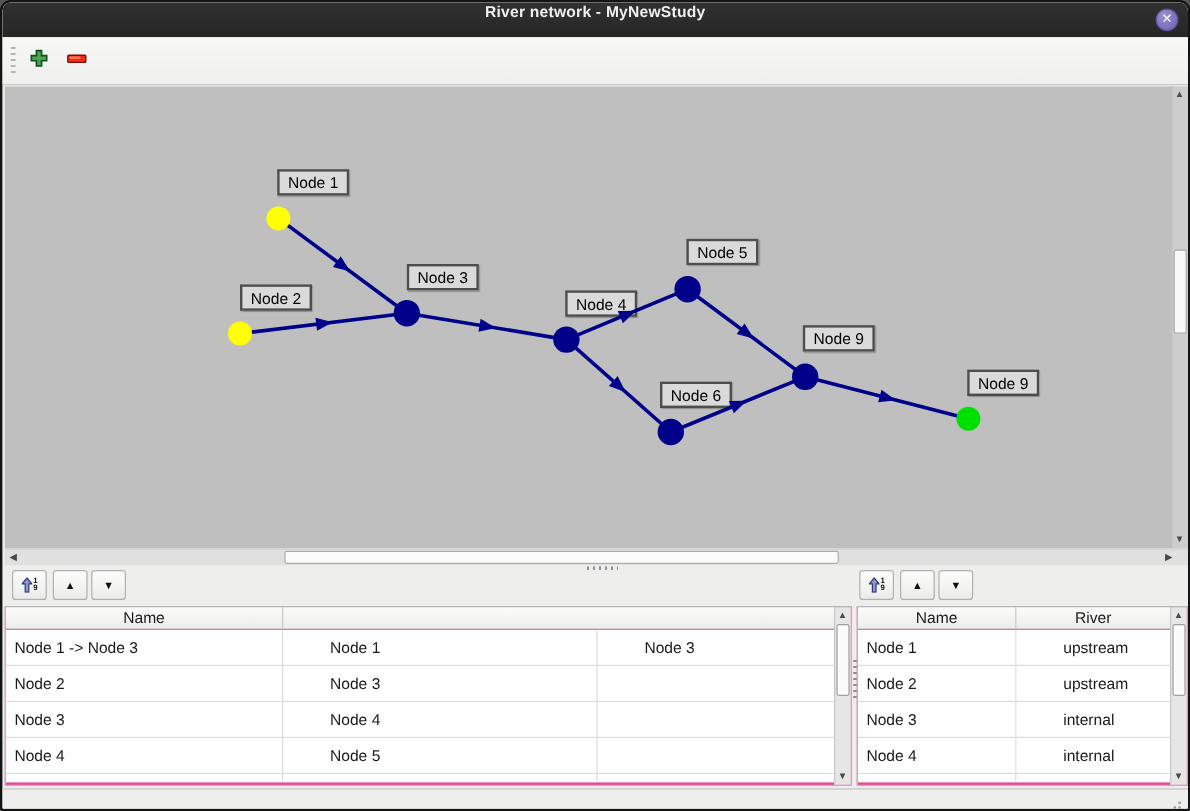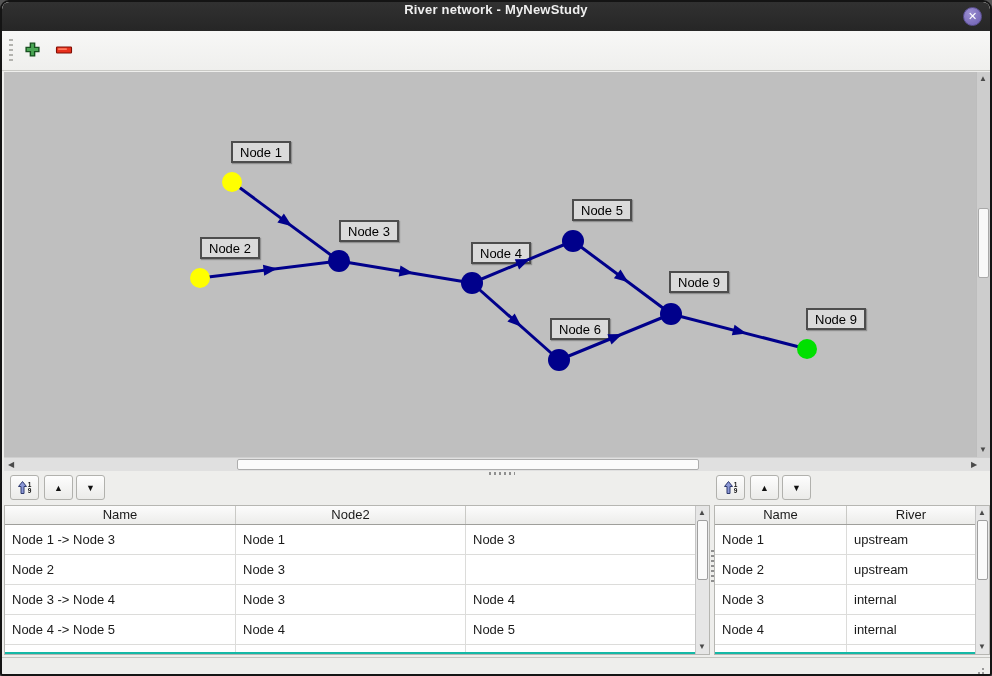--- a/index.html
+++ b/index.html
@@ -55,28 +55,28 @@
           box-shadow:-8px 8px #9a9a9a, -4px 8px #9a9a9a, 0 8px #9a9a9a, -4px 4px #9a9a9a, 0 4px #9a9a9a, 0 0 #9a9a9a; }
 
   
   .mini-btn { position:absolute; top:473px; width:29px; height:25px; border:1px solid #b1b1ad;
               border-radius:3px; background:linear-gradient(#fdfdfd,#ebebe9);
               display:flex; align-items:center; justify-content:center; cursor:pointer; font-size:9px; color:#111; }
   .sort-ic { display:flex; align-items:center; gap:1px; }
   .sort-digits { display:flex; flex-direction:column; font-size:6.5px; line-height:6px; color:#111; font-weight:bold; }
 
   
-  .table { position:absolute; top:503px; background:#14b8a6; border:1px solid #b6b6b2; }
+  .table { position:absolute; top:503px; background:#ec4899; border:1px solid #b6b6b2; }
   .table-left  { left:2px;  width:706px; height:150px; }
   .table-right { left:712px; width:276px; height:150px; }
   .thead { display:grid; height:19px; background:linear-gradient(#fcfcfc,#ececea);
            border-bottom:1px solid #9f9f9b; }
   .th { font-size:13px; color:#1a1a1a; text-align:center; line-height:18px;
         border-right:1px solid #c9c9c5; overflow:hidden; cursor:pointer; }
-  .tr { display:grid; height:30px; border-bottom:1px solid #dcdcda; background:#fff; cursor:default; }
+  .tr { display:grid; height:30px; border-bottom:1px solid #dcdcda; background:#fff; cursor:default;gap:32px; }
   .td { font-size:13px; color:#1a1a1a; line-height:29px; padding-left:7px;
         border-right:1px solid #dcdcda; overflow:hidden; white-space:nowrap; }
   .tr.partial { height:7px; border-bottom:none; }
   .cols-3 { grid-template-columns:231px 230px 231px; }
   .cols-2 { grid-template-columns:132px 129px; }
 
   .statusbar { position:absolute; left:0; top:655px; width:100%; height:17px; background:#eeeeec; border-top:1px solid #c4c4c0; }
 </style>
 </head>
 <body>
@@ -195,38 +195,35 @@
     <span>▲</span>
   </div>
   <div class="mini-btn" style="left:780px;">
     <span>▼</span>
   </div>
 
   <div class="table table-left">
     <div id="edges-table-body" style="margin-right:14px;">
         <div class="thead cols-3">
           <div class="th">Name</div>
-          <div class="th">Node2</div>
         </div>
         <div class="tr cols-3">
           <div class="td">Node 1 -&gt; Node 3</div>
           <div class="td">Node 1</div>
           <div class="td">Node 3</div>
         </div>
         <div class="tr cols-3">
           <div class="td">Node 2</div>
           <div class="td">Node 3</div>
         </div>
         <div class="tr cols-3">
-          <div class="td">Node 3 -&gt; Node 4</div>
           <div class="td">Node 3</div>
           <div class="td">Node 4</div>
         </div>
         <div class="tr cols-3">
-          <div class="td">Node 4 -&gt; Node 5</div>
           <div class="td">Node 4</div>
           <div class="td">Node 5</div>
         </div>
         <div class="tr partial cols-3">
           <div class="td"></div>
           <div class="td"></div>
           <div class="td"></div>
         </div>
       </div>
     <div class="table-scroll">

